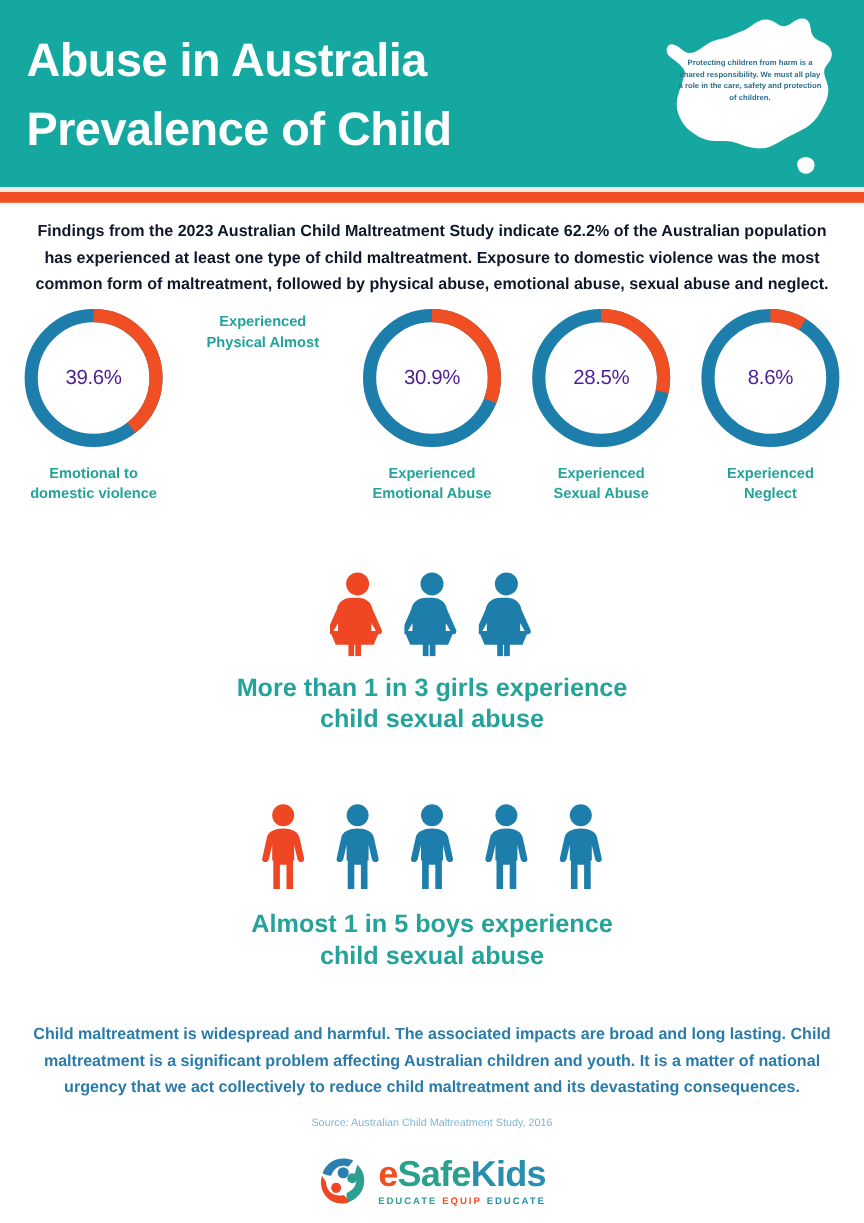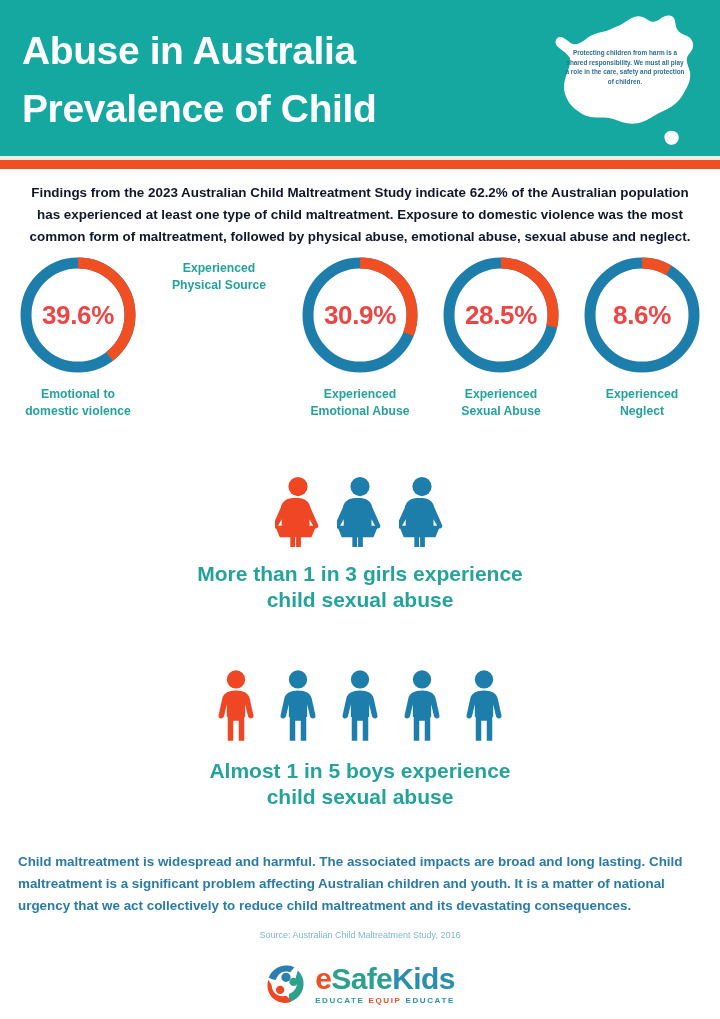--- a/index.html
+++ b/index.html
@@ -57,21 +57,21 @@
     display:flex;justify-content:space-between;padding:0 14px;box-sizing:border-box;
   }
   .donut-cell{
     width:128px;display:flex;flex-direction:column;align-items:center;
   }
   .donut{position:relative;width:126px;height:126px;}
   .donut svg{display:block;width:126px;height:126px;transform:rotate(-90deg);}
   .donut-value{
     position:absolute;left:0;top:0;width:126px;height:126px;
     display:flex;align-items:center;justify-content:center;
-    color:#ef4444;font-size:26px;font-weight:bold;letter-spacing:-0.3px;
+    color:#4c1d95;font-size:17px;font-weight:normal;letter-spacing:-0.3px;
   }
   .donut-label{
     margin-top:8px;width:140px;text-align:center;
     color:#24a39b;font-size:12.2px;line-height:17px;font-weight:bold;
   }
   .donut-label span{display:block;}
 
   
   .picto-block{position:absolute;left:0;width:720px;}
   .picto-row{
@@ -87,21 +87,21 @@
   #girls-block{top:476px;}
   #girls-block .picto-row{gap:16px;}
   #boys-block{top:668px;}
   #boys-block .picto-row{gap:18px;}
 
   
   .conclusion{
     position:absolute;left:18px;top:851px;width:684px;
     color:#2a7ba8;
     font-size:13.4px;line-height:22px;font-weight:bold;
-    text-align:left;
+    text-align:center;
   }
   .source{
     position:absolute;left:0;top:930px;width:720px;
     text-align:center;color:#7fb6d6;font-size:9px;font-weight:normal;
   }
 
   
   .logo{
     position:absolute;left:0;top:956px;width:720px;height:56px;
     display:flex;align-items:center;justify-content:center;gap:8px;
@@ -159,21 +159,21 @@
           <div class="donut-value">39.6%</div>
         </div>
         <div class="donut-label">
           <span>Emotional to</span>
           <span>domestic violence</span>
         </div>
       </div>
       <div class="donut-cell">
         <div class="donut-label">
           <span>Experienced</span>
-          <span>Physical Source</span>
+          <span>Physical Almost</span>
         </div>
       </div>
       <div class="donut-cell">
         <div class="donut">
           <svg viewBox="0 0 126 126">
             <circle cx="63" cy="63" r="52" fill="none" stroke="#1d7eab" stroke-width="11"></circle>
             <circle cx="63" cy="63" r="52" fill="none" stroke="#f04e23" stroke-width="11" stroke-dasharray="100.9582215157616 225.76741445757693"></circle>
           </svg>
           <div class="donut-value">30.9%</div>
         </div>

